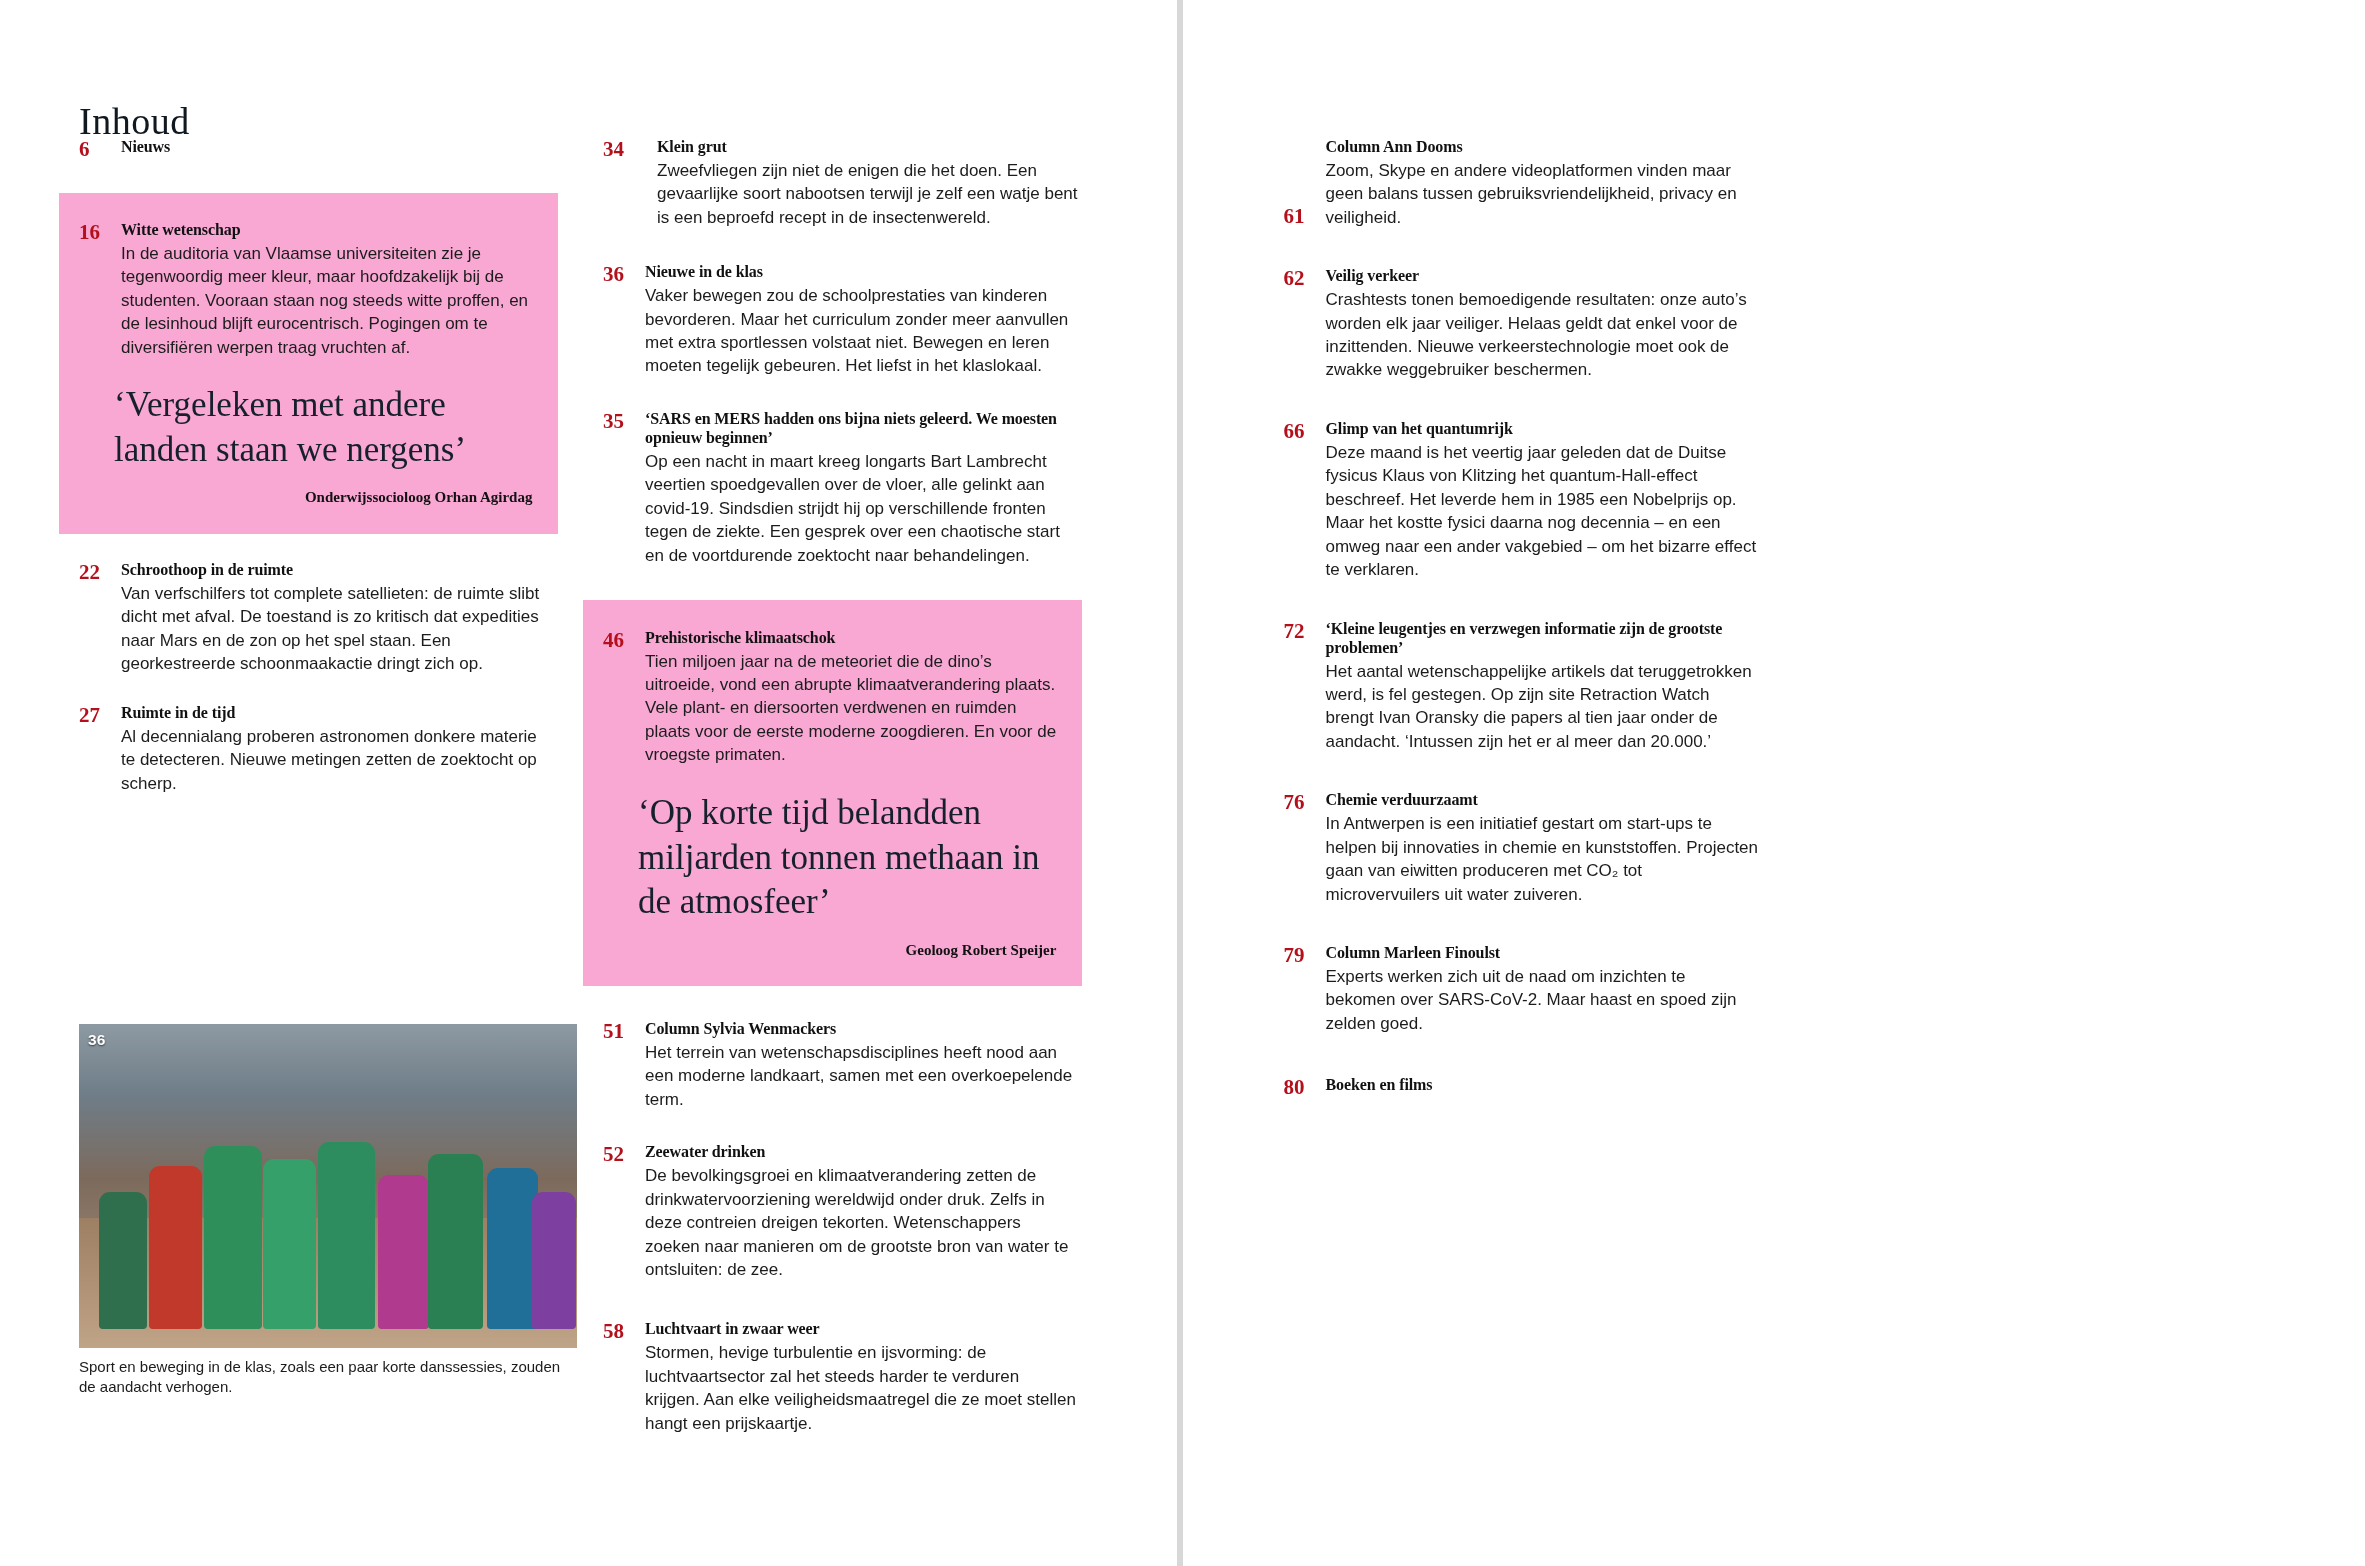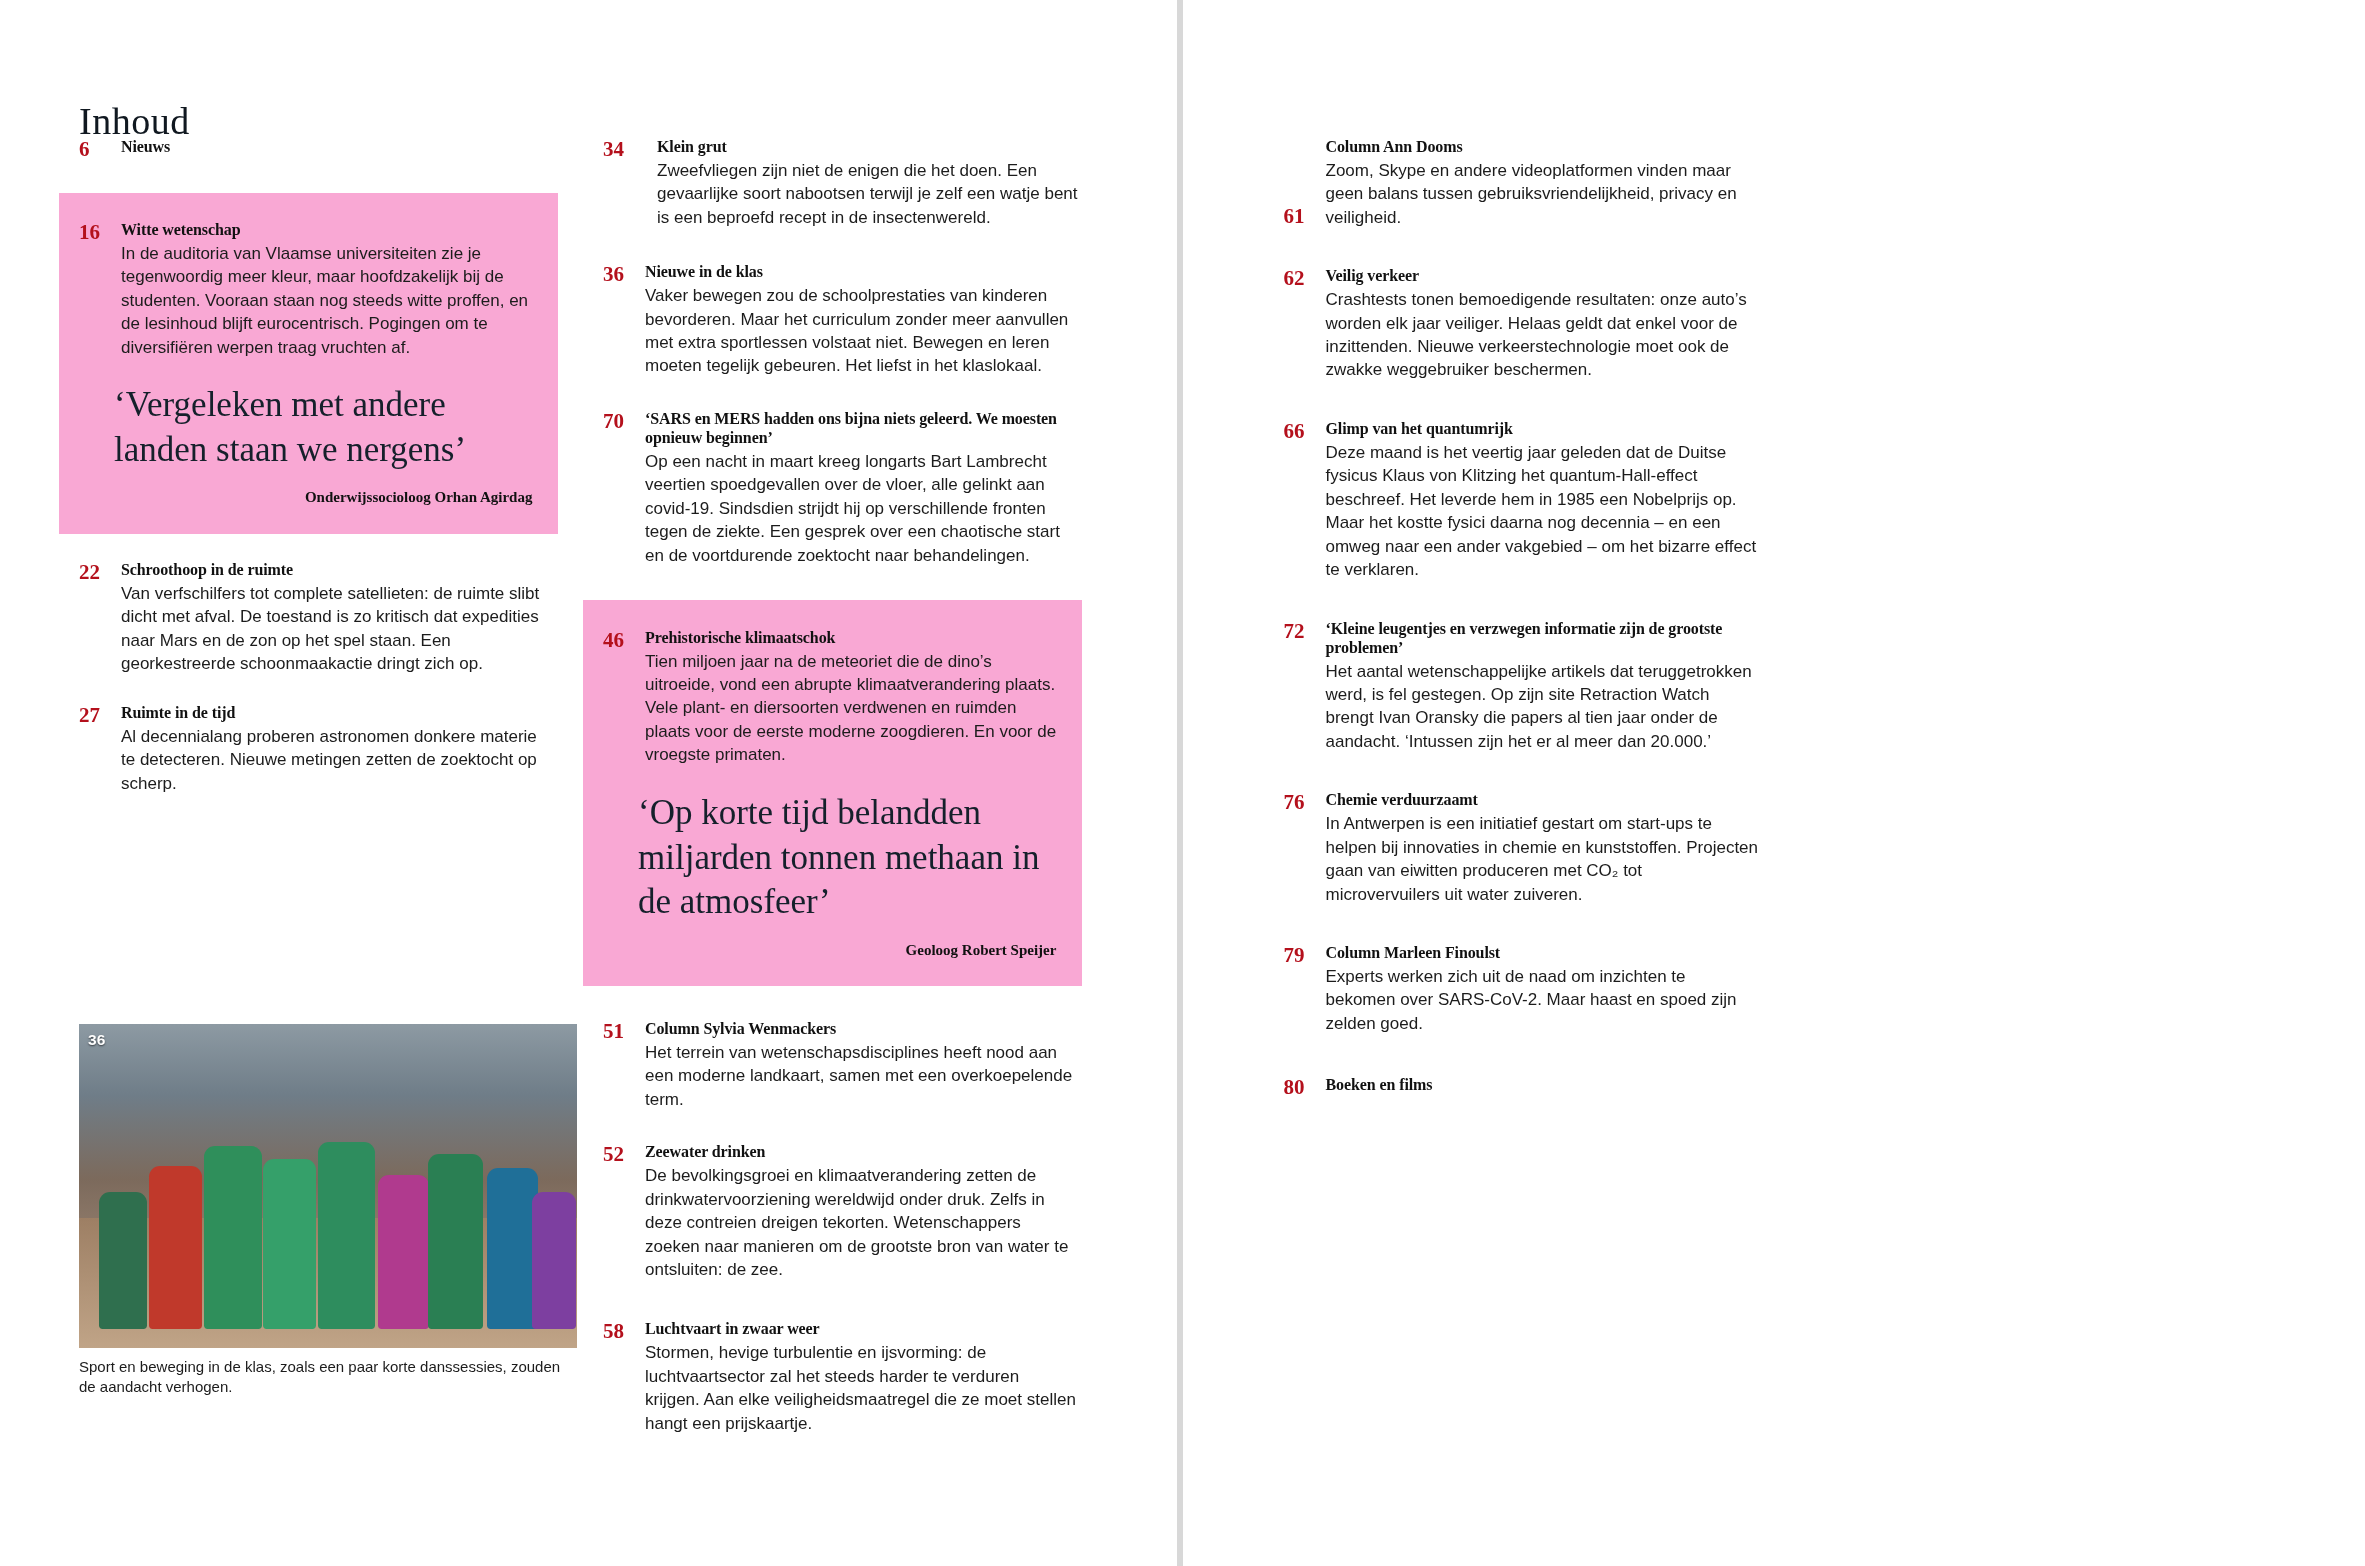--- a/index.html
+++ b/index.html
@@ -164,21 +164,21 @@
 
       <div class="entry" style="margin-bottom:31px;">
         <div class="pg">36</div>
         <div class="body">
           <div class="hd">Nieuwe in de klas</div>
           <div class="dek">Vaker bewegen zou de schoolprestaties van kinderen bevorderen. Maar het curriculum zonder meer aanvullen met extra sportlessen volstaat niet. Bewegen en leren moeten tegelijk gebeuren. Het liefst in het klaslokaal.</div>
         </div>
       </div>
 
       <div class="entry" style="margin-bottom:33px;">
-        <div class="pg">70</div>
+        <div class="pg">35</div>
         <div class="body">
           <div class="hd">‘SARS en MERS hadden ons bijna niets geleerd. We moesten opnieuw beginnen’</div>
           <div class="dek">Op een nacht in maart kreeg longarts Bart Lambrecht veertien spoedgevallen over de vloer, alle gelinkt aan covid-19. Sindsdien strijdt hij op verschillende fronten tegen de ziekte. Een gesprek over een chaotische start en de voortdurende zoektocht naar behandelingen.</div>
         </div>
       </div>
 
       <div class="hl">
         <div class="entry">
           <div class="pg">46</div>
           <div class="body">

